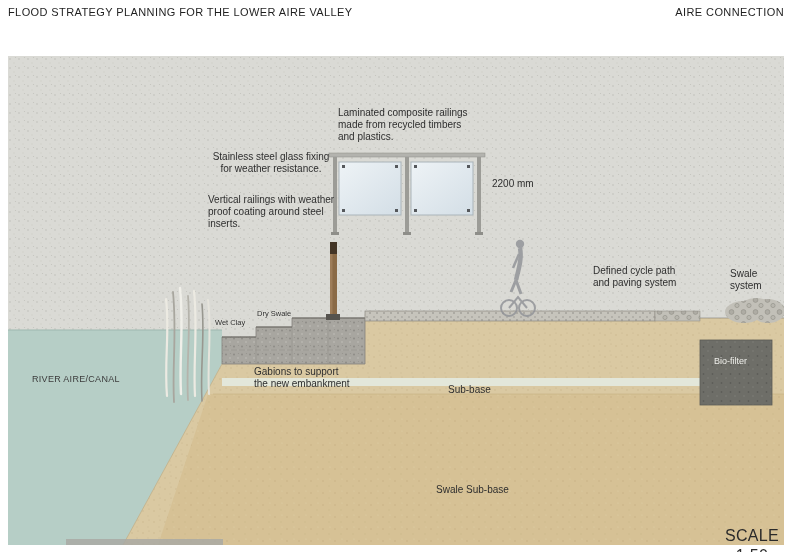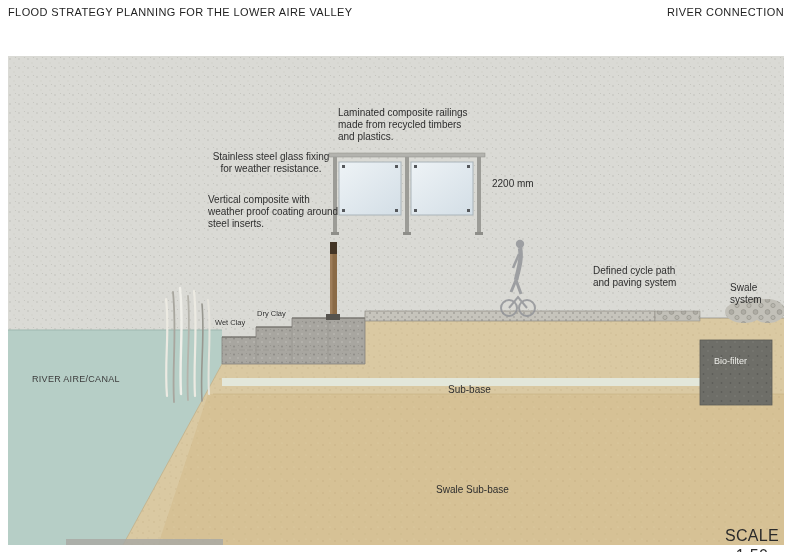--- a/index.html
+++ b/index.html
@@ -14,21 +14,21 @@
   .ann-biofilter { color:#eeeeea; font-size:9px; }
   .ann-river { font-size:9px; letter-spacing:0.3px; color:#3c3c3c; }
   .ann-scale { font-size:16px; letter-spacing:0.3px; color:#2a2a2a;text-align:center; }
 </style>
 </head>
 <body>
 
 <div class="page">
 
   <div class="header-title">FLOOD STRATEGY PLANNING FOR THE LOWER AIRE VALLEY</div>
-  <div class="header-section">RIVER CONNECTION</div>
+  <div class="header-section">AIRE CONNECTION</div>
 
   <div class="canvas">
 
     <svg width="776" height="489" viewBox="0 0 776 489">
       <defs>
         <pattern id="bgTex" width="9" height="9" patternUnits="userSpaceOnUse">
           <rect width="9" height="9" fill="#dadad5"></rect>
           <circle cx="2" cy="3" r="0.9" fill="#c9c9c3"></circle>
           <circle cx="6" cy="7" r="0.7" fill="#cfcfc9"></circle>
           <circle cx="7.5" cy="1.5" r="0.6" fill="#c3c3bd"></circle>
@@ -157,26 +157,27 @@
         <rect x="323" y="176" width="8" height="3" fill="#8e8e89"></rect>
         <rect x="395" y="176" width="8" height="3" fill="#8e8e89"></rect>
         <rect x="467" y="176" width="8" height="3" fill="#8e8e89"></rect>
       </g>
 
       <rect x="58" y="483" width="157" height="6" fill="#a9a9a3" opacity="0.85"></rect>
     </svg>
 
     <div class="ann" style="left:330px; top:51px; width:142px;">Laminated composite railings made from recycled timbers and plastics.</div>
     <div class="ann" style="left:200px; top:95px; width:126px;text-align:center;">Stainless steel glass fixing for weather resistance.</div>
-    <div class="ann" style="left:200px; top:138px; width:132px;">Vertical composite with weather proof coating around steel inserts.</div>
+    <div class="ann" style="left:200px; top:138px; width:132px;">Vertical railings with weather proof coating around steel inserts.</div>
     <div class="ann" style="left:484px; top:122px;">2200 mm</div>
     <div class="ann" style="left:585px; top:209px; width:96px;">Defined cycle path and paving system</div>
-    <div class="ann" style="left:722px; top:226px; width:60px;">Swale system</div>
+    <div class="ann" style="left:722px; top:212px; width:60px;">Swale system</div>
     <div class="ann ann-tiny" style="left:207px; top:262px;">Wet Clay</div>
-    <div class="ann ann-tiny" style="left:249px; top:253px;">Dry Clay</div>
+    <div class="ann ann-tiny" style="left:249px; top:253px;">Dry Swale</div>
+    <div class="ann" style="left:246px; top:310px; width:100px;">Gabions to support the new embankment</div>
     <div class="ann" style="left:440px; top:328px;">Sub-base</div>
     <div class="ann ann-biofilter" style="left:706px; top:300px;">Bio-filter</div>
     <div class="ann ann-river" style="left:24px; top:318px;text-align:right;">RIVER AIRE/CANAL</div>
     <div class="ann" style="left:428px; top:428px;">Swale Sub-base</div>
     <div class="ann ann-scale" style="left:712px; top:470px;">SCALE 1:50</div>
 
   </div>
 </div>
 
 </body></html>

